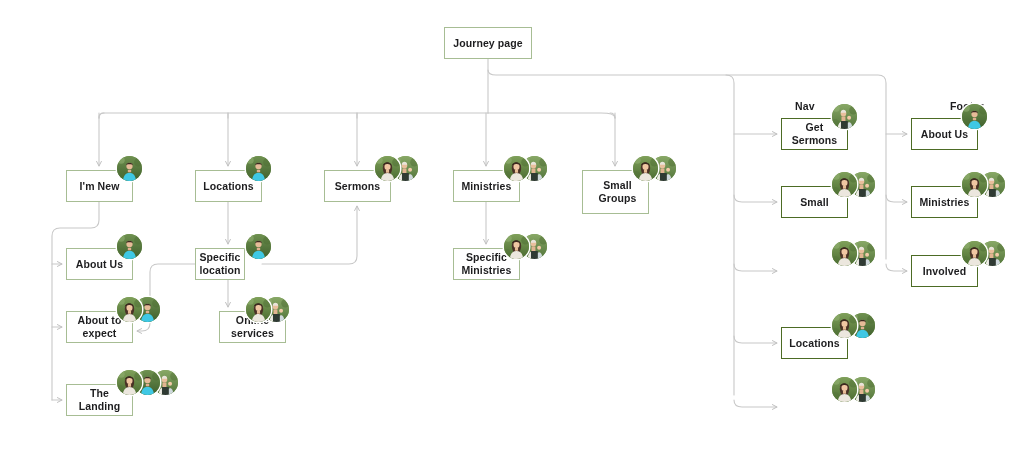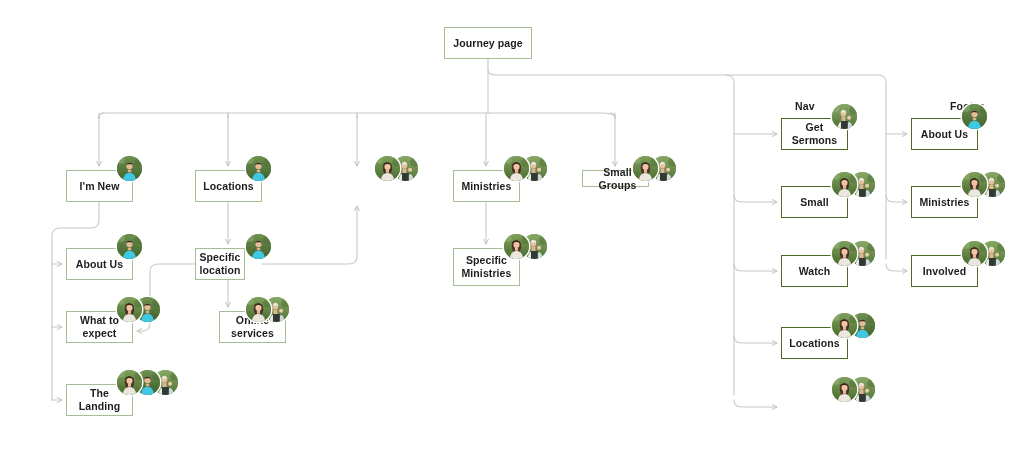--- a/index.html
+++ b/index.html
@@ -143,56 +143,56 @@
   <div class="node light" style="left:444px;top:27px;width:88px;height:32px;">
       <span class="lbl">Journey page</span>
     </div>
 
   <div class="node light" style="left:66px;top:170px;width:67px;height:32px;">
       <span class="lbl">I'm New</span>
     </div>
   <div class="node light" style="left:195px;top:170px;width:67px;height:32px;">
       <span class="lbl">Locations</span>
     </div>
+  <div class="node light" style="left:324px;top:170px;width:67px;height:32px;">
+      <span class="lbl">Sermons</span>
+    </div>
   <div class="node light" style="left:453px;top:170px;width:67px;height:32px;">
       <span class="lbl">Ministries</span>
     </div>
-  <div class="node light" style="left:582px;top:170px;width:67px;height:17px;padding-left:8px;">
+  <div class="node light" style="left:582px;top:170px;width:67px;height:44px;padding-left:8px;">
       <span class="lbl">Small Groups</span>
     </div>
 
   <div class="node light" style="left:66px;top:248px;width:67px;height:32px;">
       <span class="lbl">About Us</span>
     </div>
   <div class="node light" style="left:66px;top:311px;width:67px;height:32px;">
-      <span class="lbl">What to expect</span>
+      <span class="lbl">About to expect</span>
     </div>
   <div class="node light" style="left:66px;top:384px;width:67px;height:32px;">
       <span class="lbl">The Landing</span>
     </div>
 
   <div class="node light" style="left:195px;top:248px;width:50px;height:32px;">
       <span class="lbl">Specific location</span>
     </div>
   <div class="node light" style="left:195px;top:311px;width:67px;height:32px;margin-left:24px;">
       <span class="lbl">Online services</span>
     </div>
 
-  <div class="node light" style="left:453px;top:248px;width:67px;height:38px;align-items:center;">
+  <div class="node light" style="left:453px;top:248px;width:67px;height:32px;align-items:center;">
       <span class="lbl">Specific Ministries</span>
     </div>
 
   <div class="node dark" style="left:781px;top:118px;width:67px;height:32px;">
       <span class="lbl">Get Sermons</span>
     </div>
   <div class="node dark" style="left:781px;top:186px;width:67px;height:32px;">
       <span class="lbl">Small</span>
-    </div>
-  <div class="node dark" style="left:781px;top:255px;width:67px;height:32px;">
-      <span class="lbl">Watch</span>
     </div>
   <div class="node dark" style="left:781px;top:327px;width:67px;height:32px;">
       <span class="lbl">Locations</span>
     </div>
 
   <div class="node dark" style="left:911px;top:118px;width:67px;height:32px;">
       <span class="lbl">About Us</span>
     </div>
   <div class="node dark" style="left:911px;top:186px;width:67px;height:32px;">
       <span class="lbl">Ministries</span>

